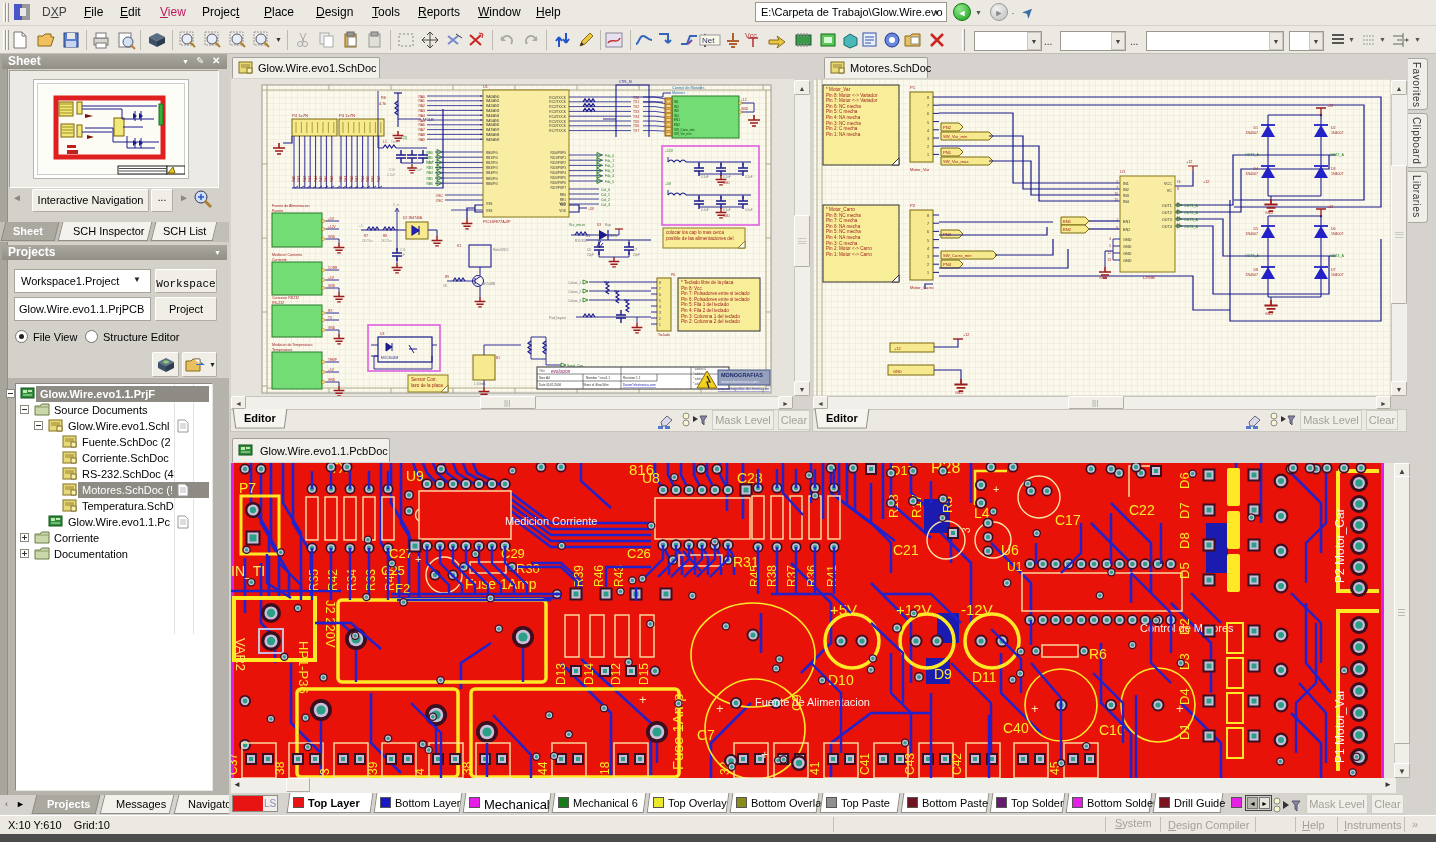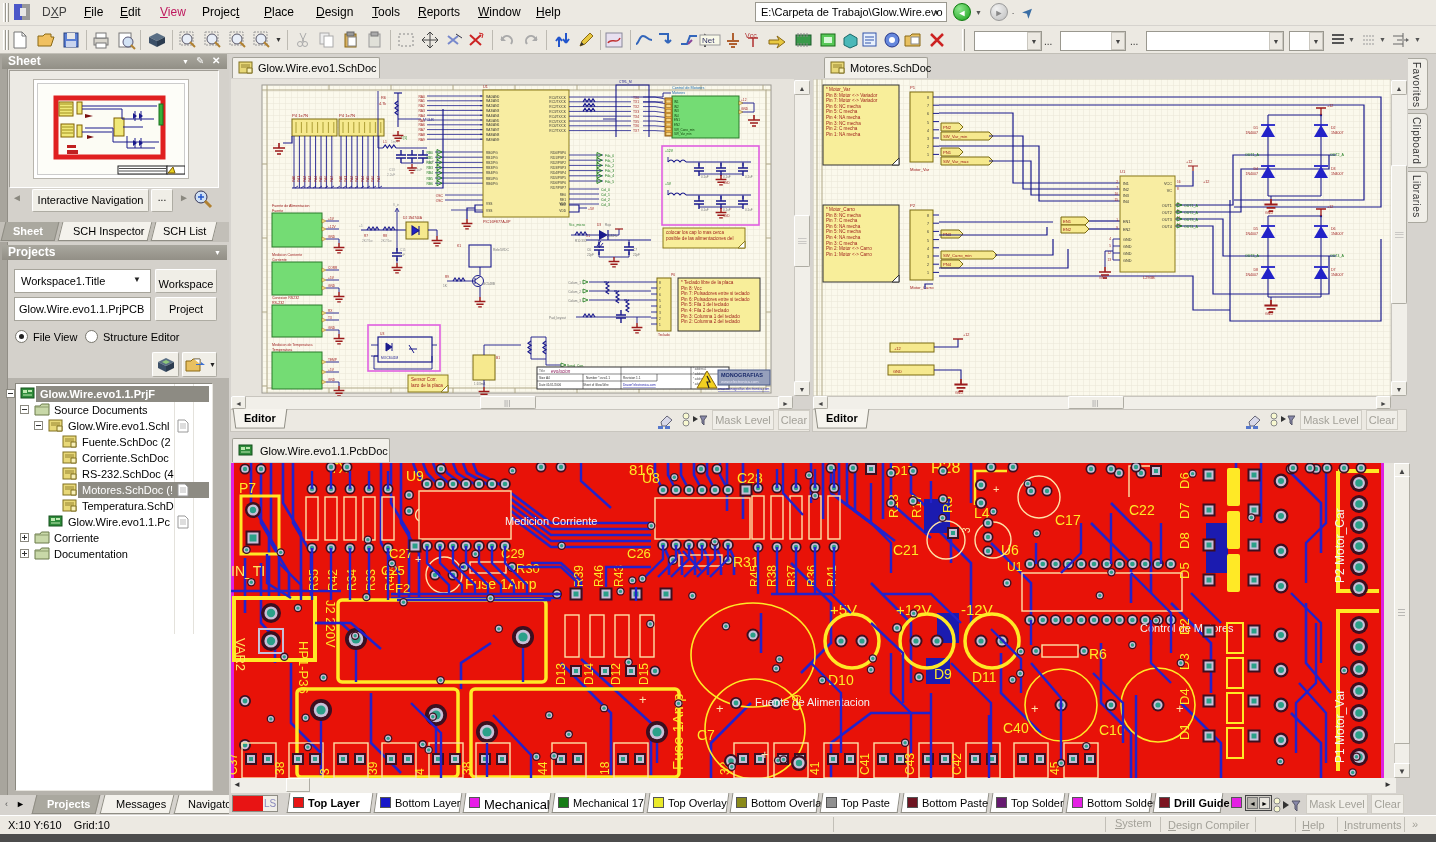--- a/index.html
+++ b/index.html
@@ -266,23 +266,23 @@
   </svg>
 <div class="abs" style="left:0;top:222px;width:229px;height:20px;background:#c2bfb8;"></div>
 <div class="tab skew" style="left:3px;top:222px;width:54px;height:19px;background:#aaa89f;"></div>
 <div class="abs" style="left:13px;top:225px;color:#fff;font-weight:bold;font-size:11px;">Sheet</div>
 <div class="tab skew" style="left:60px;top:222px;width:90px;height:19px;"></div>
 <div class="abs" style="left:73px;top:225px;font-size:11px;">SCH Inspector</div>
 <div class="tab skew" style="left:153px;top:222px;width:62px;height:19px;"></div>
 <div class="abs" style="left:163px;top:225px;font-size:11px;">SCH List</div>
 <div class="abs ttl" style="left:2px;top:245px;width:225px;height:15px;padding:0 0 0 6px;">Projects</div>
 <div class="abs" style="left:214px;top:249px;font-size:7px;color:#fff;">▼</div>
-<div class="abs" style="left:14px;top:269px;width:137px;height:24px;background:#fff;border:1px solid #a6a49b;font-size:11px;padding:5px 0 0 6px;white-space:nowrap;overflow:hidden;">Workspace1.Title</div>
+<div class="abs" style="left:14px;top:269px;width:137px;height:24px;background:#fff;border:1px solid #a6a49b;font-size:11px;padding:5px 0 0 6px;white-space:nowrap;overflow:hidden;">Workspace1.Project</div>
 <div class="abs" style="left:133px;top:275px;font-size:8px;color:#222;">▼</div>
-<div class="abs btn" style="left:155px;top:269px;width:62px;height:24px;font-size:11px;text-align:center;padding-top:8px;border-radius:2px;">Workspace</div>
+<div class="abs btn" style="left:155px;top:269px;width:62px;height:24px;font-size:11px;text-align:center;padding-top:8px;border-radius:2px;font-family:Liberation Mono, monospace;">Workspace</div>
 <div class="abs" style="left:14px;top:297px;width:137px;height:24px;background:#fff;border:1px solid #a6a49b;font-size:11px;padding:5px 0 0 4px;white-space:nowrap;overflow:hidden;">Glow.Wire.evo1.1.PrjPCB</div>
 <div class="abs btn" style="left:155px;top:297px;width:62px;height:24px;font-size:11px;text-align:center;padding-top:5px;border-radius:2px;">Project</div>
 <div class="abs" style="left:15px;top:330px;width:13px;height:13px;border-radius:50%;background:#fff;border:1px solid #7a786f;"></div>
 <div class="abs" style="left:19px;top:334px;width:5px;height:5px;border-radius:50%;background:#222;"></div>
 <div class="abs" style="left:33px;top:331px;font-size:11px;">File View</div>
 <div class="abs" style="left:85px;top:330px;width:13px;height:13px;border-radius:50%;background:#fff;border:1px solid #7a786f;"></div>
 <div class="abs" style="left:103px;top:331px;font-size:11px;">Structure Editor</div>
 <div class="abs btn" style="left:152px;top:352px;width:27px;height:25px;border-radius:2px;"></div>
 <svg class="abs" style="left:155px;top:355px" width="22" height="20" viewBox="0 0 22 20">
     <path d="M11 3l8 4-8 4-8-4z" fill="#5a6f85"></path>
@@ -2534,42 +2534,42 @@
 <div class="abs" style="left:293px;top:797px;width:11px;height:11px;background:#e81414;border:1px solid #555;"></div>
 <div class="abs" style="left:308px;top:797px;font-size:11px;font-weight:bold;white-space:nowrap;">Top Layer</div>
 <div class="tab" style="left:375px;top:793px;width:86px;height:20px;background:#fff;transform:skewX(-8deg);"></div>
 <div class="abs" style="left:380px;top:797px;width:11px;height:11px;background:#1818c8;border:1px solid #555;"></div>
 <div class="abs" style="left:395px;top:797px;font-size:11px;font-weight:normal;white-space:nowrap;">Bottom Layer</div>
 <div class="tab" style="left:464px;top:793px;width:86px;height:20px;background:#fff;transform:skewX(-8deg);"></div>
 <div class="abs" style="left:469px;top:797px;width:11px;height:11px;background:#e81ce8;border:1px solid #555;"></div>
 <div class="abs" style="left:484px;top:797px;font-size:13px;font-weight:normal;white-space:nowrap;">Mechanical 1</div>
 <div class="tab" style="left:553px;top:793px;width:92px;height:20px;background:#fff;transform:skewX(-8deg);"></div>
 <div class="abs" style="left:558px;top:797px;width:11px;height:11px;background:#177c17;border:1px solid #555;"></div>
-<div class="abs" style="left:573px;top:797px;font-size:11px;font-weight:normal;white-space:nowrap;">Mechanical 17</div>
+<div class="abs" style="left:573px;top:797px;font-size:11px;font-weight:normal;white-space:nowrap;">Mechanical 6</div>
 <div class="tab" style="left:648px;top:793px;width:80px;height:20px;background:#fff;transform:skewX(-8deg);"></div>
 <div class="abs" style="left:653px;top:797px;width:11px;height:11px;background:#eaea2a;border:1px solid #555;"></div>
 <div class="abs" style="left:668px;top:797px;font-size:11px;font-weight:normal;white-space:nowrap;">Top Overlay</div>
 <div class="tab" style="left:731px;top:793px;width:87px;height:20px;background:#fff;transform:skewX(-8deg);"></div>
 <div class="abs" style="left:736px;top:797px;width:11px;height:11px;background:#8a8a1a;border:1px solid #555;"></div>
 <div class="abs" style="left:751px;top:797px;font-size:11px;font-weight:normal;white-space:nowrap;">Bottom Overlay</div>
 <div class="tab" style="left:821px;top:793px;width:78px;height:20px;background:#fff;transform:skewX(-8deg);"></div>
 <div class="abs" style="left:826px;top:797px;width:11px;height:11px;background:#909090;border:1px solid #555;"></div>
 <div class="abs" style="left:841px;top:797px;font-size:11px;font-weight:normal;white-space:nowrap;">Top Paste</div>
 <div class="tab" style="left:902px;top:793px;width:86px;height:20px;background:#fff;transform:skewX(-8deg);"></div>
 <div class="abs" style="left:907px;top:797px;width:11px;height:11px;background:#6e1421;border:1px solid #555;"></div>
 <div class="abs" style="left:922px;top:797px;font-size:11px;font-weight:normal;white-space:nowrap;">Bottom Paste</div>
 <div class="tab" style="left:991px;top:793px;width:73px;height:20px;background:#fff;transform:skewX(-8deg);"></div>
 <div class="abs" style="left:996px;top:797px;width:11px;height:11px;background:#661a70;border:1px solid #555;"></div>
 <div class="abs" style="left:1011px;top:797px;font-size:11px;font-weight:normal;white-space:nowrap;">Top Solder</div>
 <div class="tab" style="left:1067px;top:793px;width:84px;height:20px;background:#fff;transform:skewX(-8deg);"></div>
 <div class="abs" style="left:1072px;top:797px;width:11px;height:11px;background:#e420e4;border:1px solid #555;"></div>
 <div class="abs" style="left:1087px;top:797px;font-size:11px;font-weight:normal;white-space:nowrap;">Bottom Solder</div>
 <div class="tab" style="left:1154px;top:793px;width:68px;height:20px;background:#fff;transform:skewX(-8deg);"></div>
 <div class="abs" style="left:1159px;top:797px;width:11px;height:11px;background:#7c1420;border:1px solid #555;"></div>
-<div class="abs" style="left:1174px;top:797px;font-size:11px;font-weight:bold;white-space:nowrap;">Drill Guide</div>
+<div class="abs" style="left:1174px;top:797px;font-size:11px;font-weight:normal;white-space:nowrap;">Drill Guide</div>
 <div class="abs" style="left:1231px;top:797px;width:11px;height:11px;background:#e420e4;border:1px solid #555;"></div>
 <div class="abs" style="left:1245px;top:795px;width:27px;height:16px;background:#d0cdc5;border:1px solid #444;"></div>
 <div class="abs" style="left:1247px;top:797px;width:11px;height:12px;background:#b8b5ad;border:1px solid #777;font-size:7px;text-align:center;line-height:12px;">◄</div>
 <div class="abs" style="left:1259px;top:797px;width:11px;height:12px;background:#e8e5de;border:1px solid #777;font-size:7px;text-align:center;line-height:12px;">►</div>
 <svg class="abs" style="left:1273px;top:795px" width="30" height="20" viewBox="0 0 30 20">
     <circle cx="4" cy="6" r="3" fill="#f8f8d0" stroke="#888"></circle>
     <circle cx="4" cy="14" r="3" fill="#f8f8d0" stroke="#888"></circle>
     <path d="M10 6l6 4-6 4z" fill="#333"></path>
     <path d="M19 6h8l-3 4v6l-2-2v-4z" fill="#8888aa" stroke="#556"></path>
   </svg>

